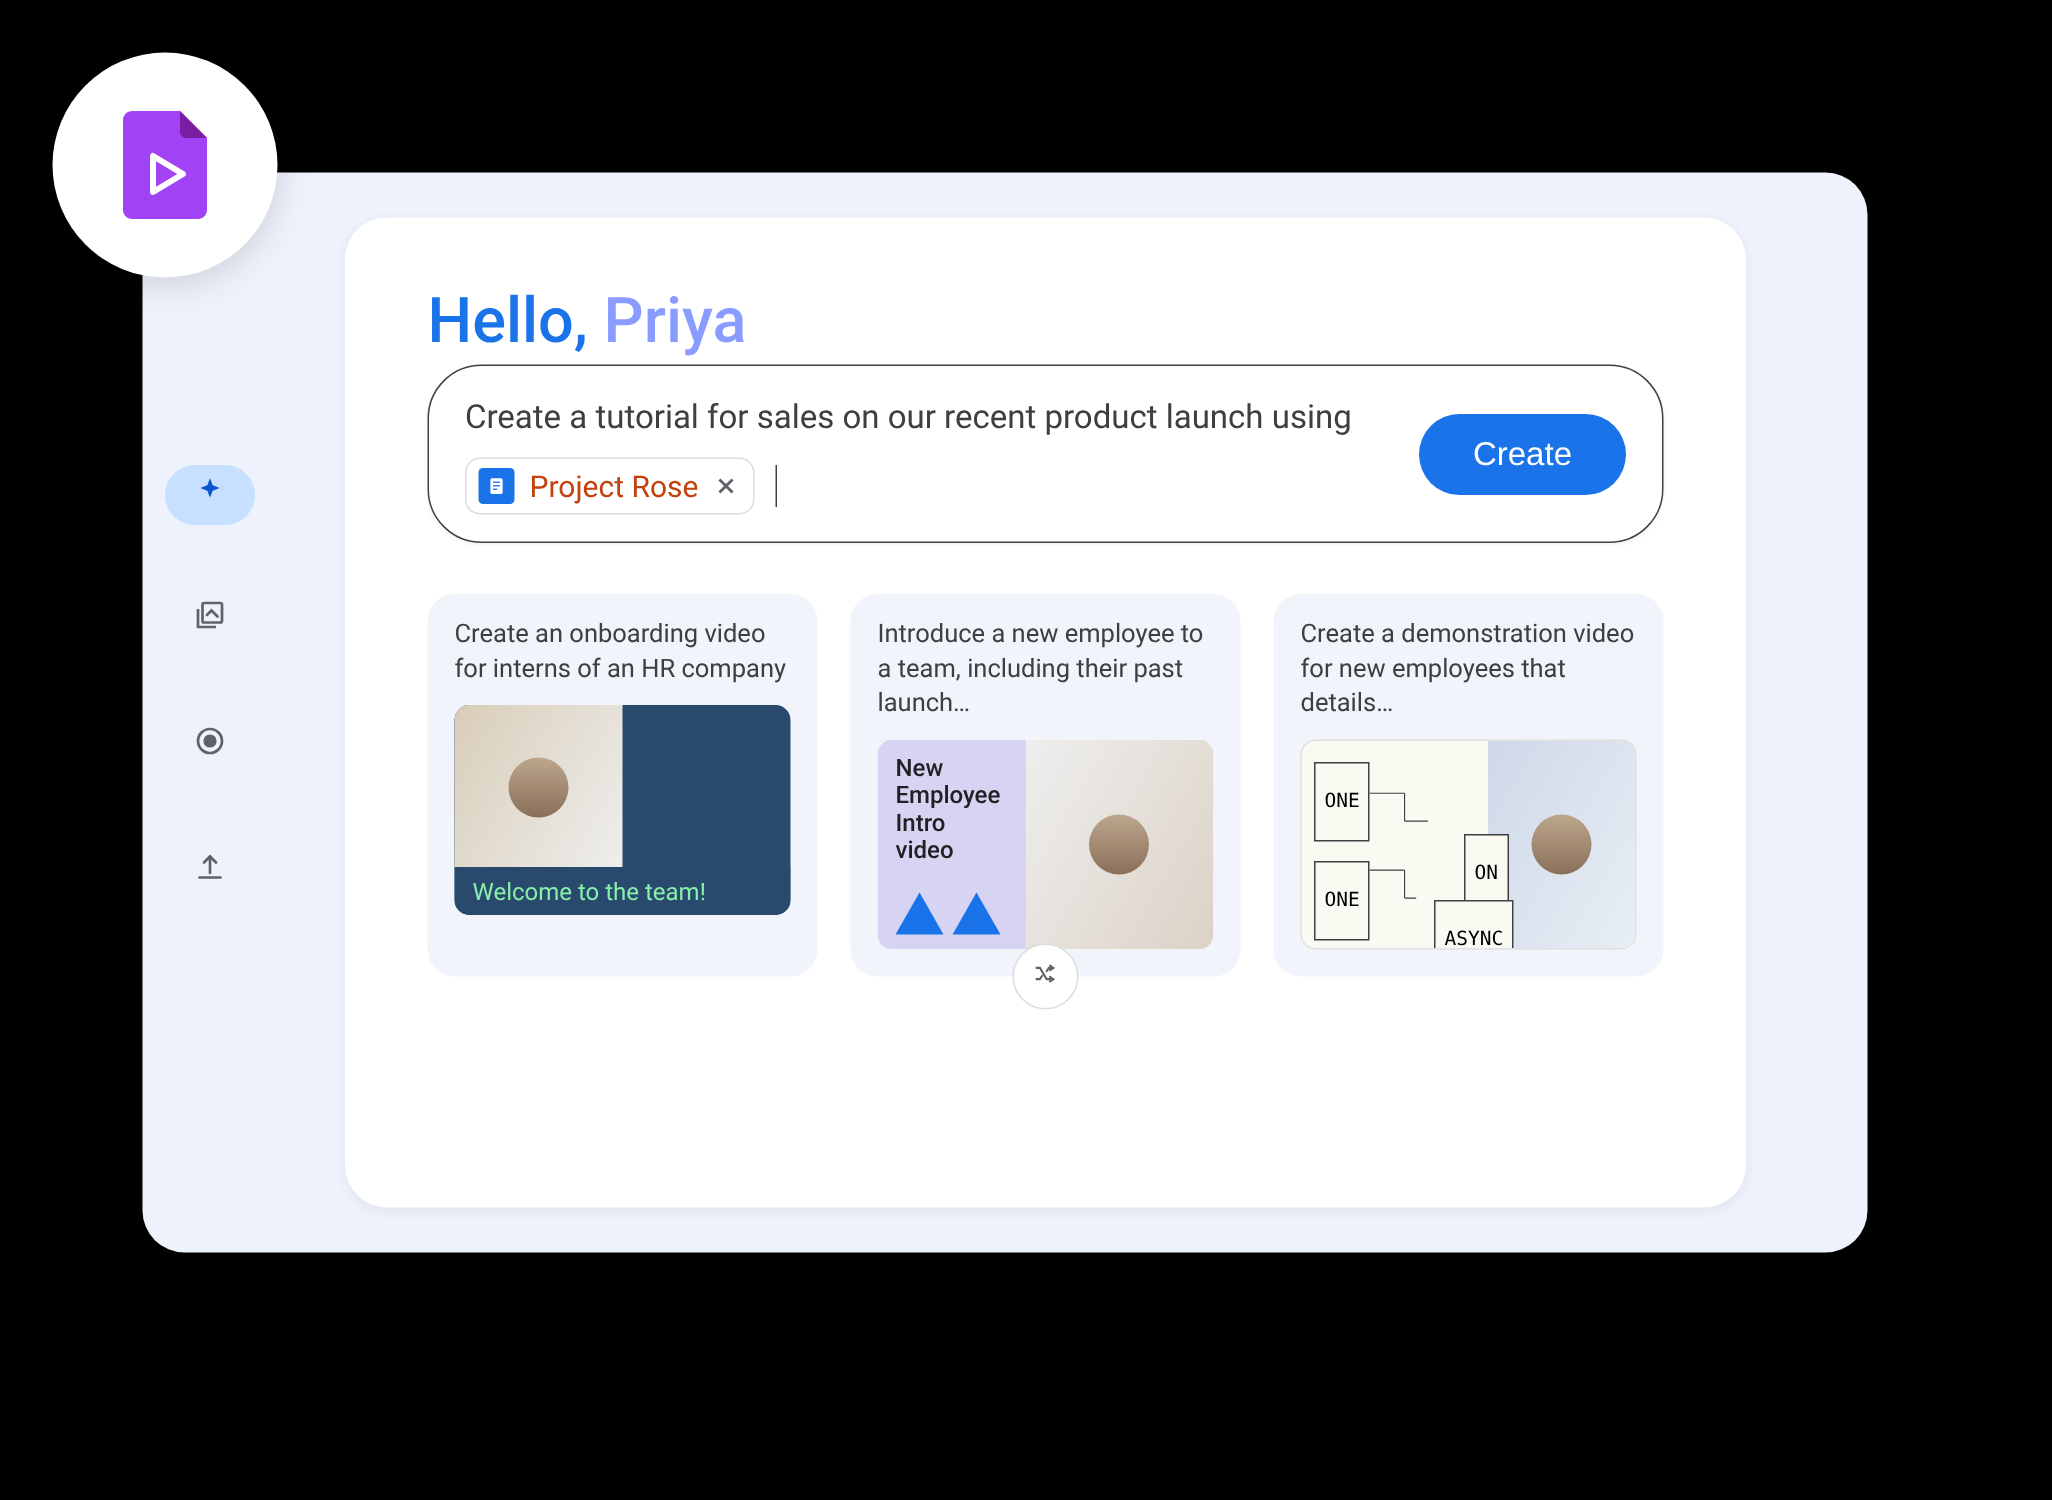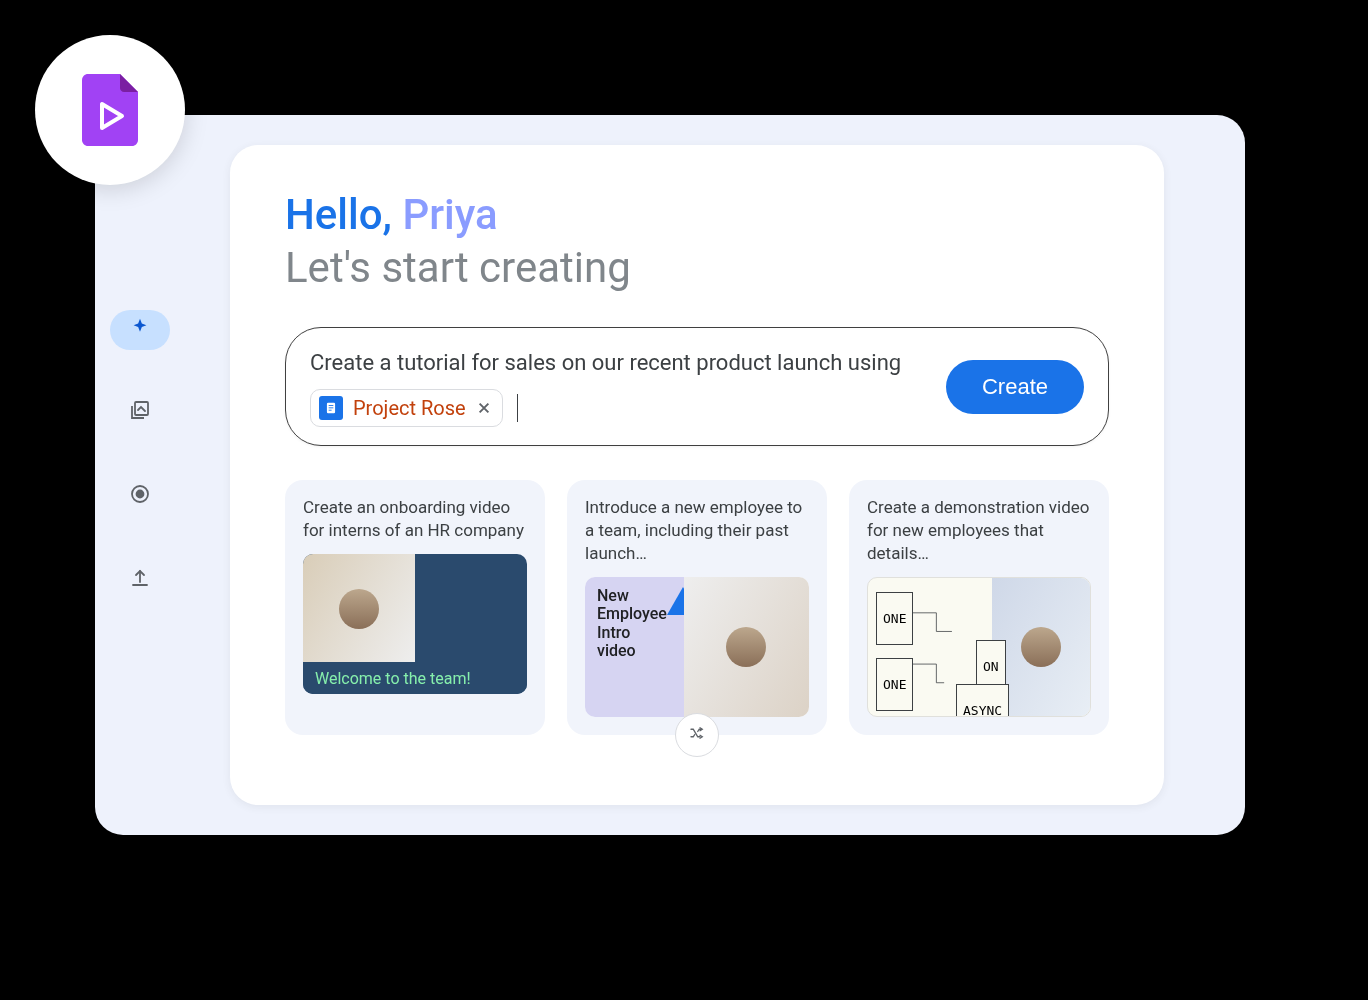--- a/index.html
+++ b/index.html
@@ -32,21 +32,21 @@
     @keyframes blink { 50%{ opacity:0; } }
     .create-btn { background:#1a73e8; color:#fff; font-size:22px; font-weight:500; padding:14px 36px; border:none; border-radius:32px; cursor:pointer; }
     .templates { display:flex; gap:22px; margin-top:34px; position:relative; }
     .tpl-card { flex:1; background:#f1f4fb; border-radius:18px; padding:16px 18px 18px 18px; cursor:pointer; }
     .tpl-title { font-size:17px; color:#3c4043; line-height:1.35; margin-bottom:12px; min-height:46px; }
     .tpl-thumb { border-radius:10px; overflow:hidden; height:140px; position:relative; }
     .thumb1 { background:#2a4a6d; }
     .thumb1-photo { position:absolute; left:0; top:0; width:50%; height:78%; background:linear-gradient(120deg,#d9cdb8,#eee); display:flex; align-items:center; justify-content:center; }
     .thumb1-caption { position:absolute; left:0; right:0; bottom:0; height:32px; background:#2a4a6d; color:#86efac; font-size:16px; padding-left:12px; display:flex; align-items:center; }
     .thumb2 { background:#fff; display:flex; }
-    .thumb2-left { width:44%; background:#d6d4f2; padding:10px 12px; display:flex; flex-direction:row; justify-content:space-between; }
+    .thumb2-left { width:44%; background:#d6d4f2; padding:10px 12px; display:flex; flex-direction:column; justify-content:space-between; }
     .thumb2-title { font-size:16px; line-height:1.15; color:#202124; font-weight:500; }
     .thumb2-shapes { height:28px; display:flex; gap:6px; align-items:flex-end; }
     .tri { width:0; height:0; border-left:16px solid transparent; border-right:16px solid transparent; border-bottom:28px solid #1a73e8; }
     .thumb2-photo { width:56%; background:linear-gradient(120deg,#eee,#dcd2c6); display:flex; align-items:center; justify-content:center; }
     .thumb3 { background:#fafaf2; display:flex; border:1px solid #e0e0dc; }
     .thumb3-left { width:56%; position:relative; }
     .thumb3-left .box { position:absolute; border:1px solid #3c4043; font-size:13px; padding:18px 6px; font-family:monospace; background:#fafaf2; }
     .thumb3-left svg { position:absolute; inset:0; width:100%; height:100%; }
     .thumb3-photo { width:44%; background:linear-gradient(120deg,#cfd8e8,#e8eef5); display:flex; align-items:center; justify-content:center; }
     .shuffle-fab { position:absolute; left:50%; transform:translateX(-50%); bottom:-22px; width:44px; height:44px; background:#fff; border:1px solid #dadce0; border-radius:50%; display:flex; align-items:center; justify-content:center; cursor:pointer; z-index:20; }
@@ -100,21 +100,20 @@
             <path d="M5 19 h14"></path>
         </svg>
       </span>
     </div>
   </div>
 
   <div class="main-card">
     <div class="greeting">
       <span class="hello">Hello, </span><span class="name">Priya</span>
     </div>
-    <div class="subtitle">Let's start creating</div>
 
     <div class="compose">
       <div class="compose-left">
         <div class="compose-text">Create a tutorial for sales on our recent product launch using</div>
         <div class="chip-row">
           <div class="chip">
             <span class="chip-icon">
               <svg viewBox="0 0 24 24">
                   <rect x="5" y="3" width="14" height="18" rx="2" fill="#fff"></rect>
                   <rect x="8" y="7" width="8" height="1.5" fill="#1a73e8"></rect>

